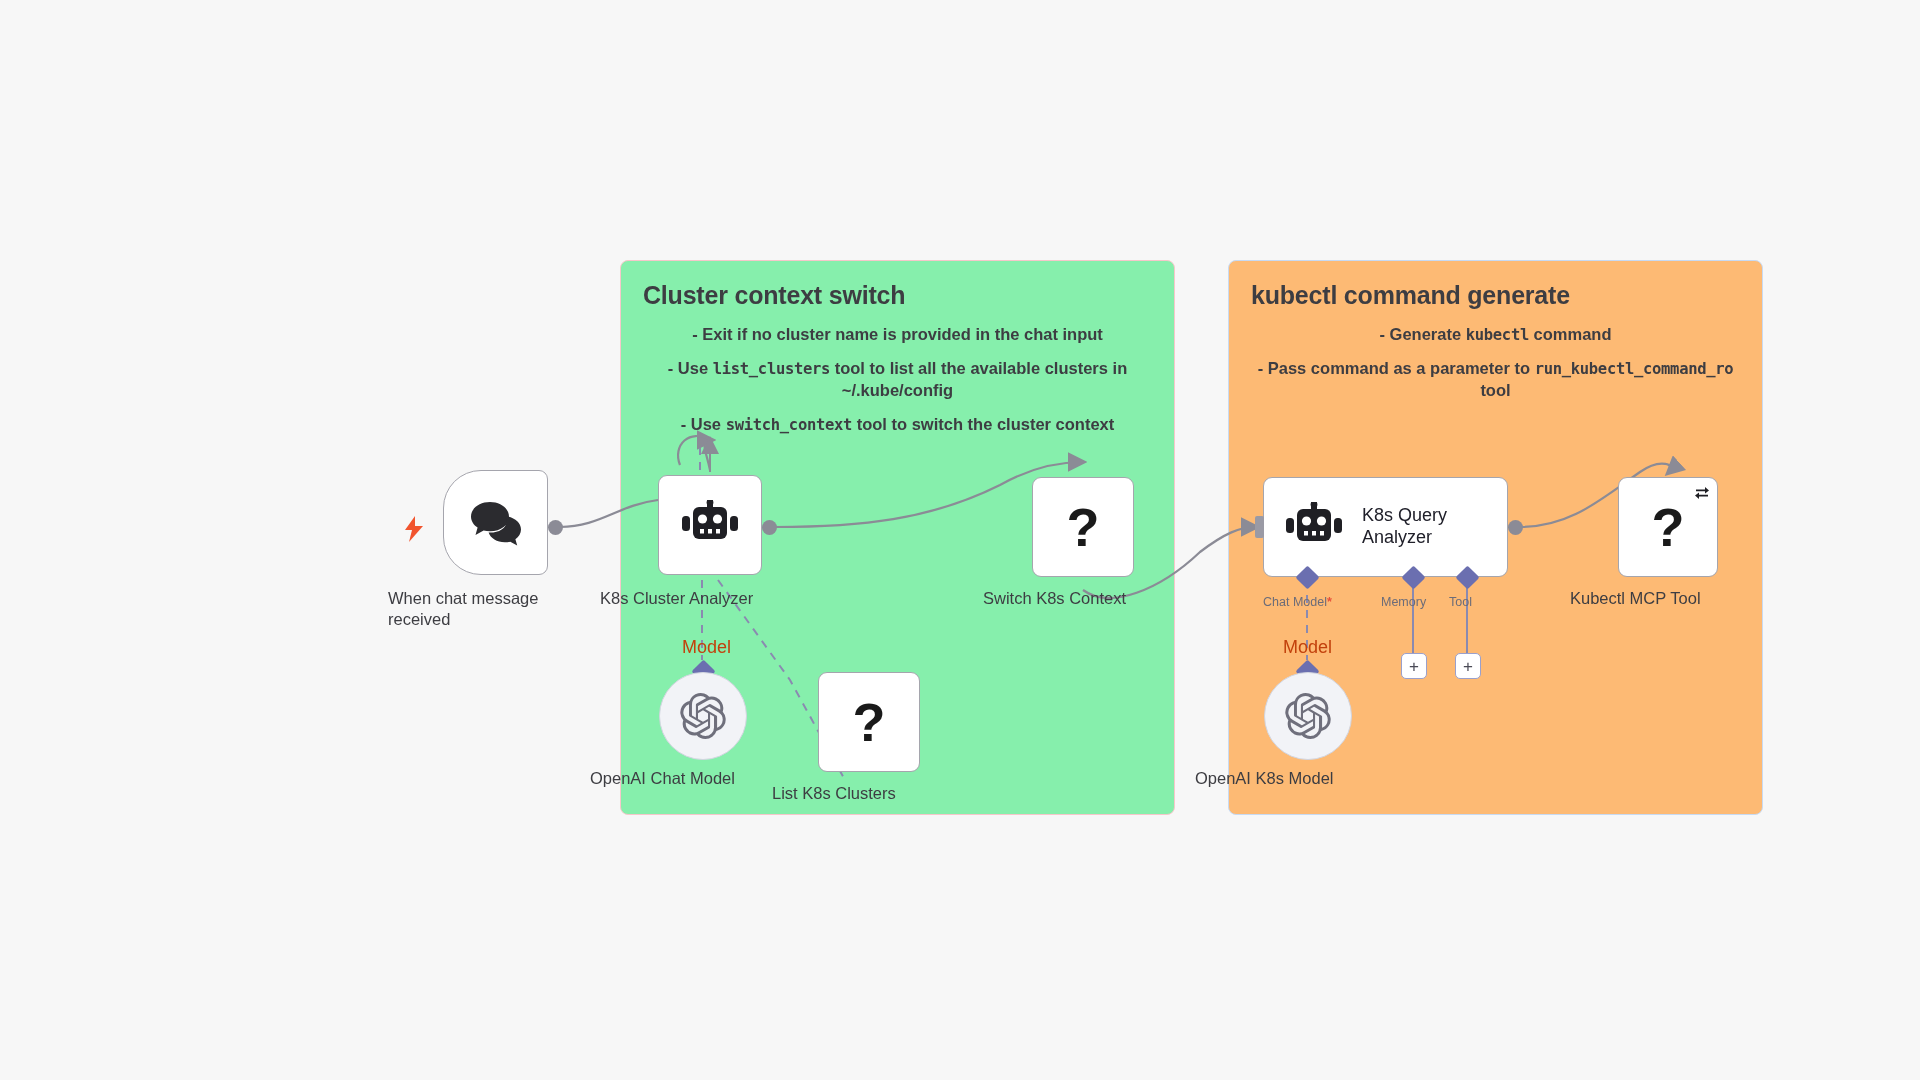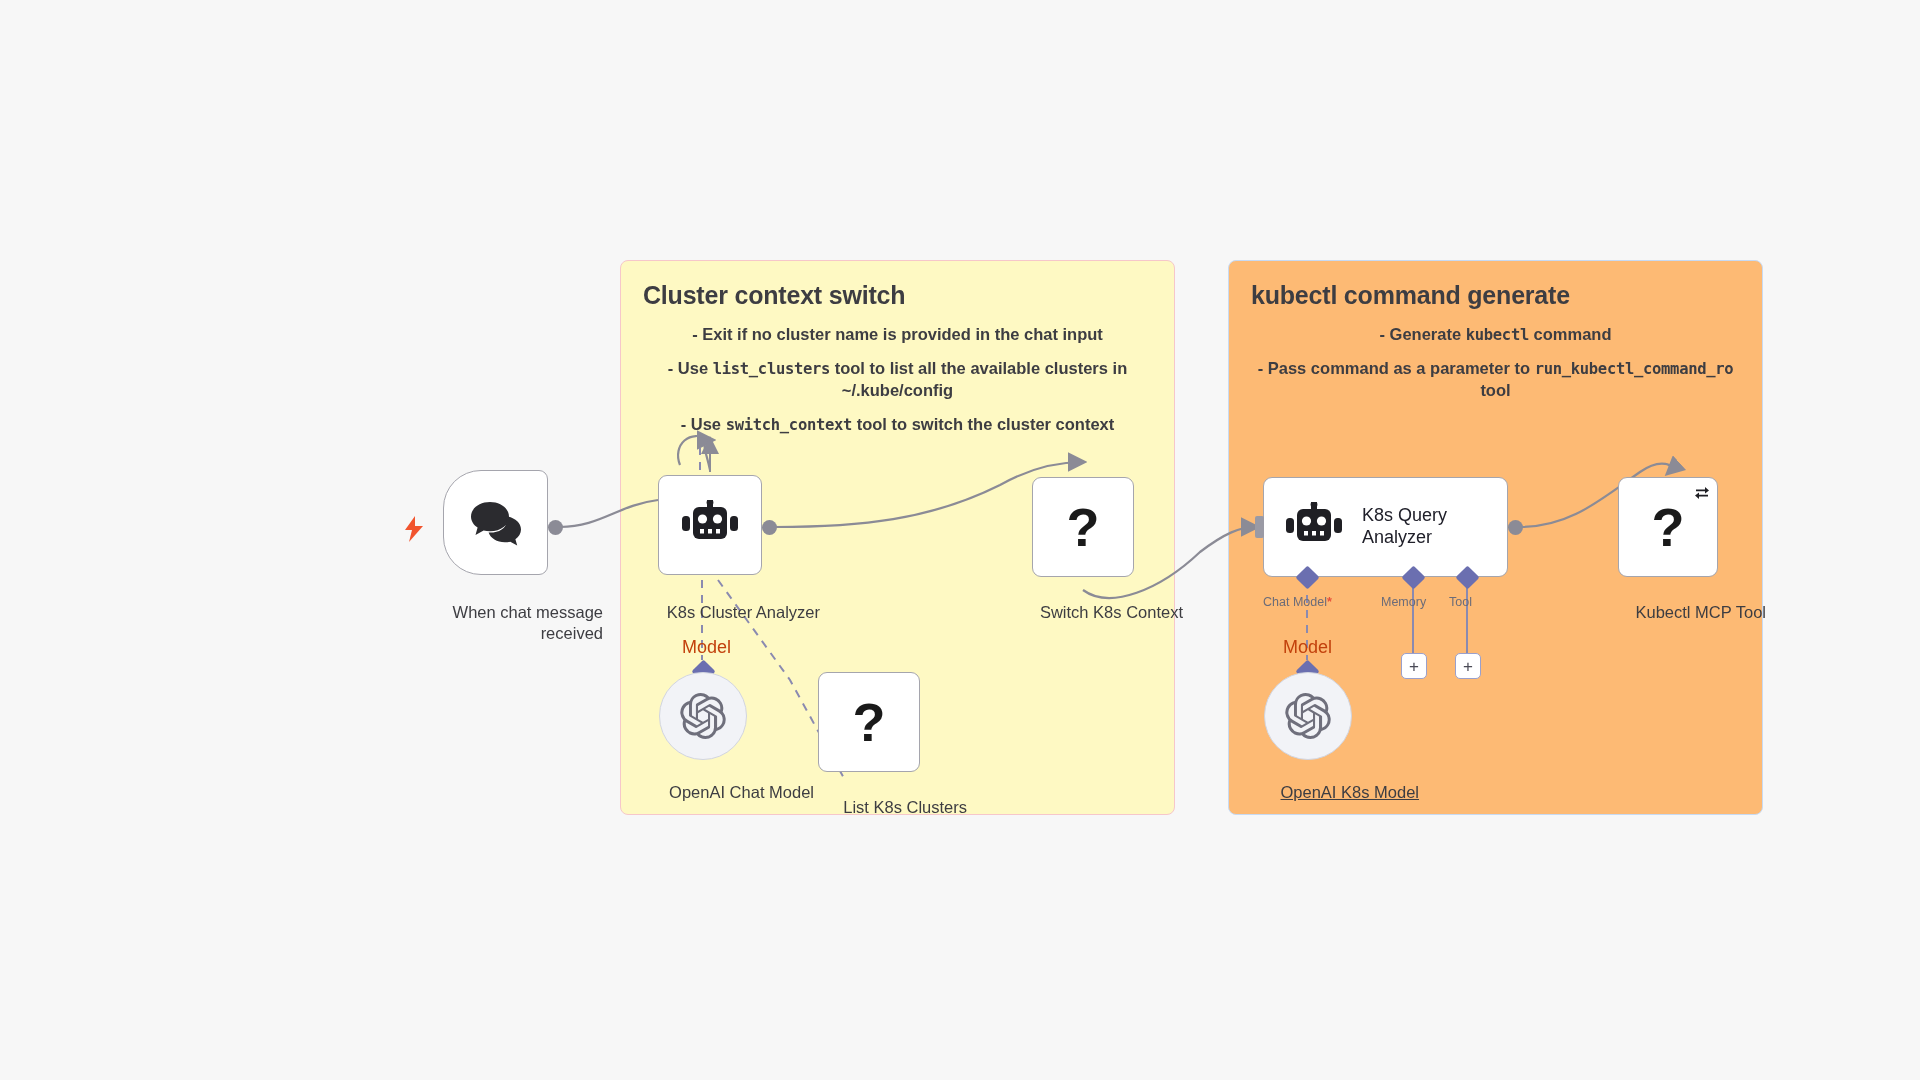--- a/index.html
+++ b/index.html
@@ -53,21 +53,21 @@
     border: 1px solid #f2e2b0;
   }
   #sticky-chat .sticky-title { font-size: 25px; margin-bottom: 36px; }
   #sticky-chat .body-text {
     font-size: 16.5px; font-weight: bold; color: #3d3d42; line-height: 1.48;
     margin: 0;
   }
 
   #sticky-cluster {
     left: 620px; top: 260px; width: 555px; height: 555px;
-    background: #fef9c3;
+    background: #86efac;
     border: 1px solid #f6c7ca;
   }
   #sticky-kubectl {
     left: 1228px; top: 260px; width: 535px; height: 555px;
     background: #fdba74;
     border: 1px solid #c8daf2;
   }
 
   
   #edges { position: absolute; left: 0; top: 0; width: 1920px; height: 1080px; pointer-events: none; }
@@ -80,24 +80,23 @@
     border: 1.6px solid #a5a5ad;
     border-radius: 9px;
     display: flex;
     align-items: center;
     justify-content: center;
   }
   .node-caption {
     position: absolute;
     font-size: 16.5px;
     color: #3d3d42;
-    text-align: right;
+    text-align: left;
     line-height: 1.25;
     white-space: pre-line;
-    margin-top: 14px;
   }
   .qmark {
     font-size: 54px;
     font-weight: bold;
     color: #1a1a1a;
     font-family: "Liberation Sans", sans-serif;
     line-height: 1;
   }
 
   
@@ -311,15 +310,15 @@
       <path d="M22.28 9.82a5.98 5.98 0 0 0-.52-4.91 6.05 6.05 0 0 0-6.51-2.9A6.07 6.07 0 0 0 4.98 4.18a5.98 5.98 0 0 0-4 2.9 6.05 6.05 0 0 0 .74 7.1 5.98 5.98 0 0 0 .51 4.91 6.05 6.05 0 0 0 6.52 2.9A5.98 5.98 0 0 0 13.26 24a6.06 6.06 0 0 0 5.77-4.21 5.99 5.99 0 0 0 4-2.9 6.06 6.06 0 0 0-.75-7.07zM13.26 22.43a4.48 4.48 0 0 1-2.88-1.04l.14-.08 4.78-2.76a.79.79 0 0 0 .39-.68v-6.74l2.02 1.17a.07.07 0 0 1 .04.06v5.58a4.5 4.5 0 0 1-4.5 4.49zM3.6 18.3a4.47 4.47 0 0 1-.54-3.01l.14.09 4.79 2.76a.77.77 0 0 0 .78 0l5.84-3.37v2.33a.08.08 0 0 1-.03.07l-4.84 2.79a4.5 4.5 0 0 1-6.14-1.65zM2.34 7.9a4.49 4.49 0 0 1 2.35-1.97V11.6a.77.77 0 0 0 .38.67l5.82 3.36L8.87 16.8a.07.07 0 0 1-.07 0l-4.84-2.8a4.5 4.5 0 0 1-1.62-6.1zm16.6 3.86L13.1 8.38 15.12 7.2a.07.07 0 0 1 .07 0l4.84 2.8a4.49 4.49 0 0 1-.68 8.1v-5.68a.79.79 0 0 0-.4-.66zm2.01-3.02l-.14-.09-4.78-2.79a.78.78 0 0 0-.79 0L9.4 9.23V6.9a.07.07 0 0 1 .03-.07l4.84-2.79a4.5 4.5 0 0 1 6.68 4.66zM8.3 12.87l-2.02-1.17a.08.08 0 0 1-.04-.06V6.07a4.5 4.5 0 0 1 7.38-3.45l-.14.08L8.7 5.46a.79.79 0 0 0-.4.68zm1.1-2.37L12 9l2.6 1.5v3L12 15l-2.6-1.5z" fill="#6f6f7c"></path>
     </svg>
   </div>
   <div class="node-caption" style="left:590px; top:768px; width:224px;">OpenAI Chat Model</div>
 
   <div class="node-circle" id="node-openai-k8s">
     <svg width="46" height="46" viewBox="0 0 24 24">
       <path d="M22.28 9.82a5.98 5.98 0 0 0-.52-4.91 6.05 6.05 0 0 0-6.51-2.9A6.07 6.07 0 0 0 4.98 4.18a5.98 5.98 0 0 0-4 2.9 6.05 6.05 0 0 0 .74 7.1 5.98 5.98 0 0 0 .51 4.91 6.05 6.05 0 0 0 6.52 2.9A5.98 5.98 0 0 0 13.26 24a6.06 6.06 0 0 0 5.77-4.21 5.99 5.99 0 0 0 4-2.9 6.06 6.06 0 0 0-.75-7.07zM13.26 22.43a4.48 4.48 0 0 1-2.88-1.04l.14-.08 4.78-2.76a.79.79 0 0 0 .39-.68v-6.74l2.02 1.17a.07.07 0 0 1 .04.06v5.58a4.5 4.5 0 0 1-4.5 4.49zM3.6 18.3a4.47 4.47 0 0 1-.54-3.01l.14.09 4.79 2.76a.77.77 0 0 0 .78 0l5.84-3.37v2.33a.08.08 0 0 1-.03.07l-4.84 2.79a4.5 4.5 0 0 1-6.14-1.65zM2.34 7.9a4.49 4.49 0 0 1 2.35-1.97V11.6a.77.77 0 0 0 .38.67l5.82 3.36L8.87 16.8a.07.07 0 0 1-.07 0l-4.84-2.8a4.5 4.5 0 0 1-1.62-6.1zm16.6 3.86L13.1 8.38 15.12 7.2a.07.07 0 0 1 .07 0l4.84 2.8a4.49 4.49 0 0 1-.68 8.1v-5.68a.79.79 0 0 0-.4-.66zm2.01-3.02l-.14-.09-4.78-2.79a.78.78 0 0 0-.79 0L9.4 9.23V6.9a.07.07 0 0 1 .03-.07l4.84-2.79a4.5 4.5 0 0 1 6.68 4.66zM8.3 12.87l-2.02-1.17a.08.08 0 0 1-.04-.06V6.07a4.5 4.5 0 0 1 7.38-3.45l-.14.08L8.7 5.46a.79.79 0 0 0-.4.68zm1.1-2.37L12 9l2.6 1.5v3L12 15l-2.6-1.5z" fill="#6f6f7c"></path>
     </svg>
   </div>
-  <div class="node-caption" style="left:1195px; top:768px; width:224px;text-decoration:underline;">OpenAI K8s Model</div>
+  <div class="node-caption" style="left:1195px; top:768px; width:224px;">OpenAI K8s Model</div>
 
 </div>
 
 </body></html>

